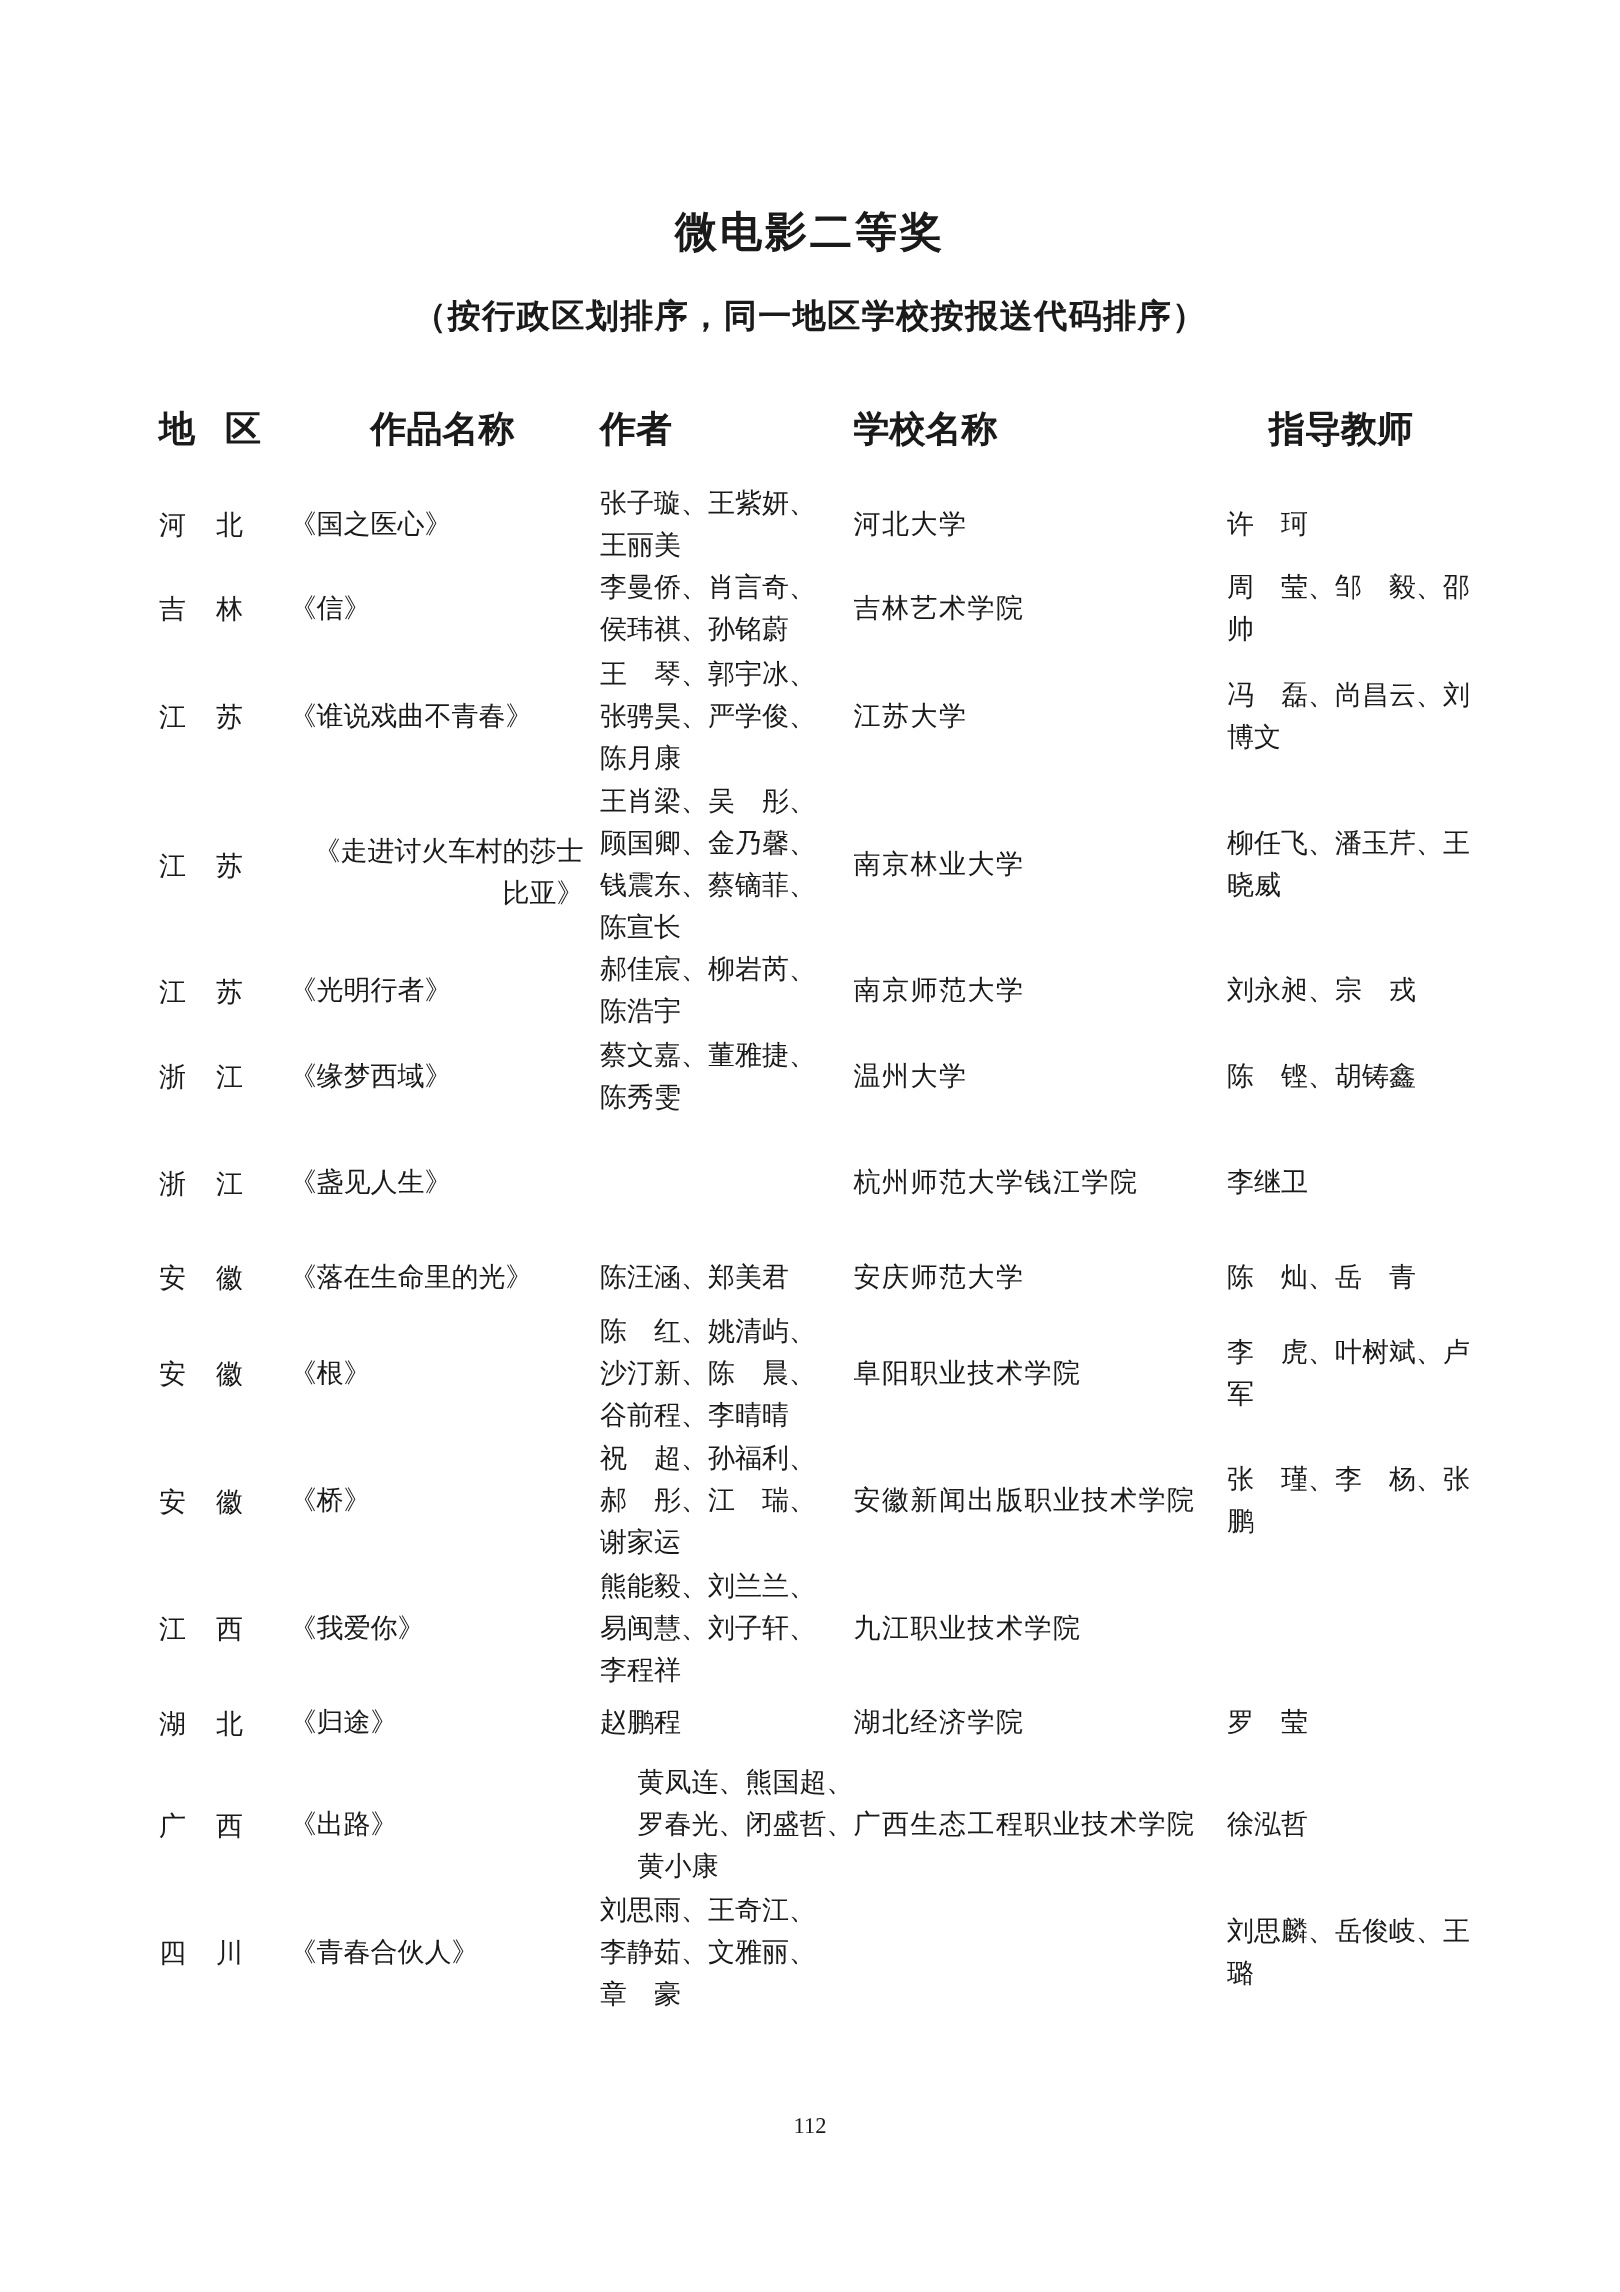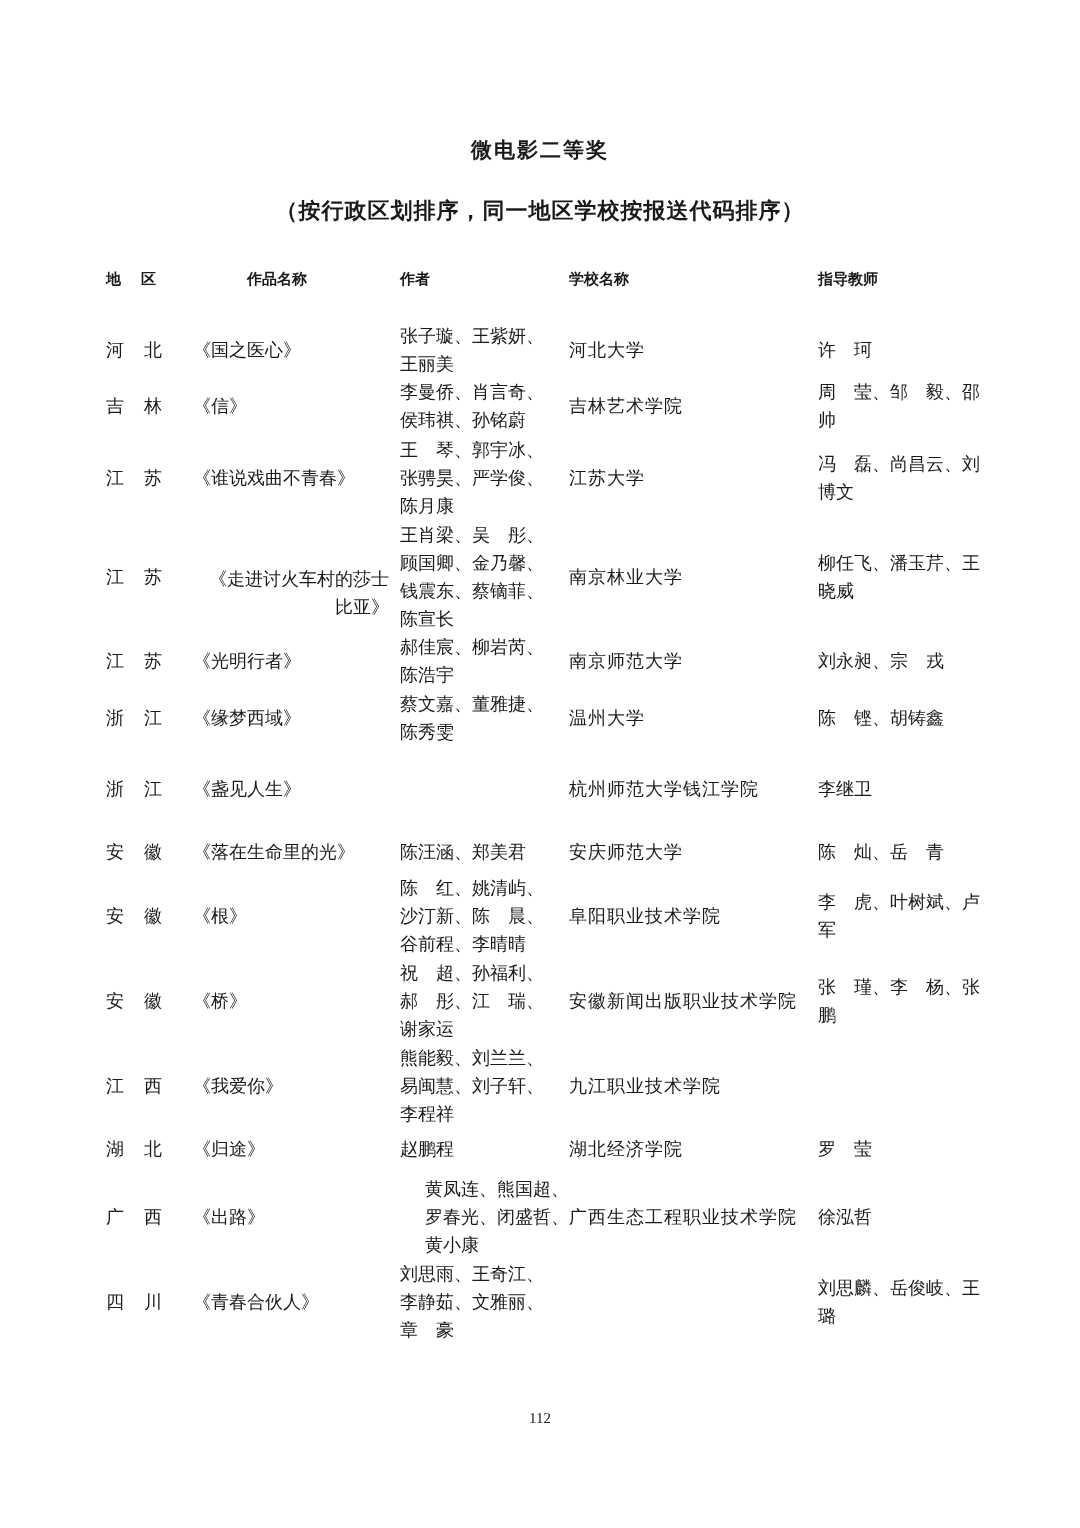--- a/index.html
+++ b/index.html
@@ -1,31 +1,31 @@
 <!DOCTYPE html>
 <html><head>
 <meta charset="utf-8">
 <style>
   html, body { margin: 0; padding: 0; background: #ffffff; }
   body { width: 1080px; height: 1528px; position: relative; overflow: hidden;
          font-family: "DejaVu Serif", "Liberation Serif", serif; color: #1a1a1a; }
   .title { position: absolute; top: 136px; left: 0; width: 1080px; text-align: center;
            font-family: "DejaVu Sans", "Liberation Sans", sans-serif; font-weight: bold;
-           font-size: 21px; letter-spacing: 2px; }
+           font-size: 28px; letter-spacing: 2px; }
   .subtitle { position: absolute; top: 196px; left: 0; width: 1080px; text-align: center;
               font-family: "DejaVu Sans", "Liberation Sans", sans-serif; font-weight: bold;
               font-size: 22px; letter-spacing: 1px; }
   .header { position: absolute; top: 270px; left: 0; width: 1080px; height: 30px;
-            font-family: "DejaVu Sans", "Liberation Sans", sans-serif; font-weight: bold; font-size: 15px; }
+            font-family: "DejaVu Sans", "Liberation Sans", sans-serif; font-weight: bold; font-size: 24px; }
   .header span { position: absolute; top: 0; white-space: nowrap; }
   .h-region { left: 106px; letter-spacing: 20px; }
   .h-work { left: 211px; margin-left: 36px; }
   .h-author { left: 400px; }
   .h-school { left: 569px; }
-  .h-teacher { left: 818px; }
+  .h-teacher { left: 846px; }
   .row { position: absolute; left: 0; width: 1080px; font-size: 18px; }
   .cell { position: absolute; display: flex; align-items: center; }
   .c-region { left: 106px; width: 80px; letter-spacing: 20px; white-space: nowrap; }
   .c-work { left: 193px; width: 196px; line-height: 28px; text-align: right; }
   .c-author { left: 400px; width: 160px; line-height: 28px; }
   .c-school { left: 569px; width: 240px; line-height: 28px; letter-spacing: 1px; }
   .c-teacher { left: 818px; width: 170px; line-height: 28px; }
   .page-num { position: absolute; top: 1410px; left: 0; width: 1080px; text-align: center;
               font-family: "Liberation Serif", serif; font-size: 15px; }
 </style>
@@ -92,21 +92,21 @@
         <span>江苏大学</span>
       </div>
       <div class="cell c-teacher" style="top: 0px; height: 85px;">
         <span>冯　磊、尚昌云、刘博文</span>
       </div>
     </div>
     <div class="row" style="top: 520px; height: 113px;">
       <div class="cell c-region" style="top: 0px; height: 113px;">
         <span>江苏</span>
       </div>
-      <div class="cell c-work" style="top: 16px; height: 113px;">
+      <div class="cell c-work" style="top: 5px; height: 113px;">
         <span>《走进讨火车村的莎士比亚》</span>
       </div>
       <div class="cell c-author" style="top: 0px; height: 113px;">
         <span>王肖梁、吴　彤、顾国卿、金乃馨、钱震东、蔡镝菲、陈宣长</span>
       </div>
       <div class="cell c-school" style="top: 0px; height: 113px;">
         <span>南京林业大学</span>
       </div>
       <div class="cell c-teacher" style="top: 0px; height: 113px;">
         <span>柳任飞、潘玉芹、王晓威</span>

